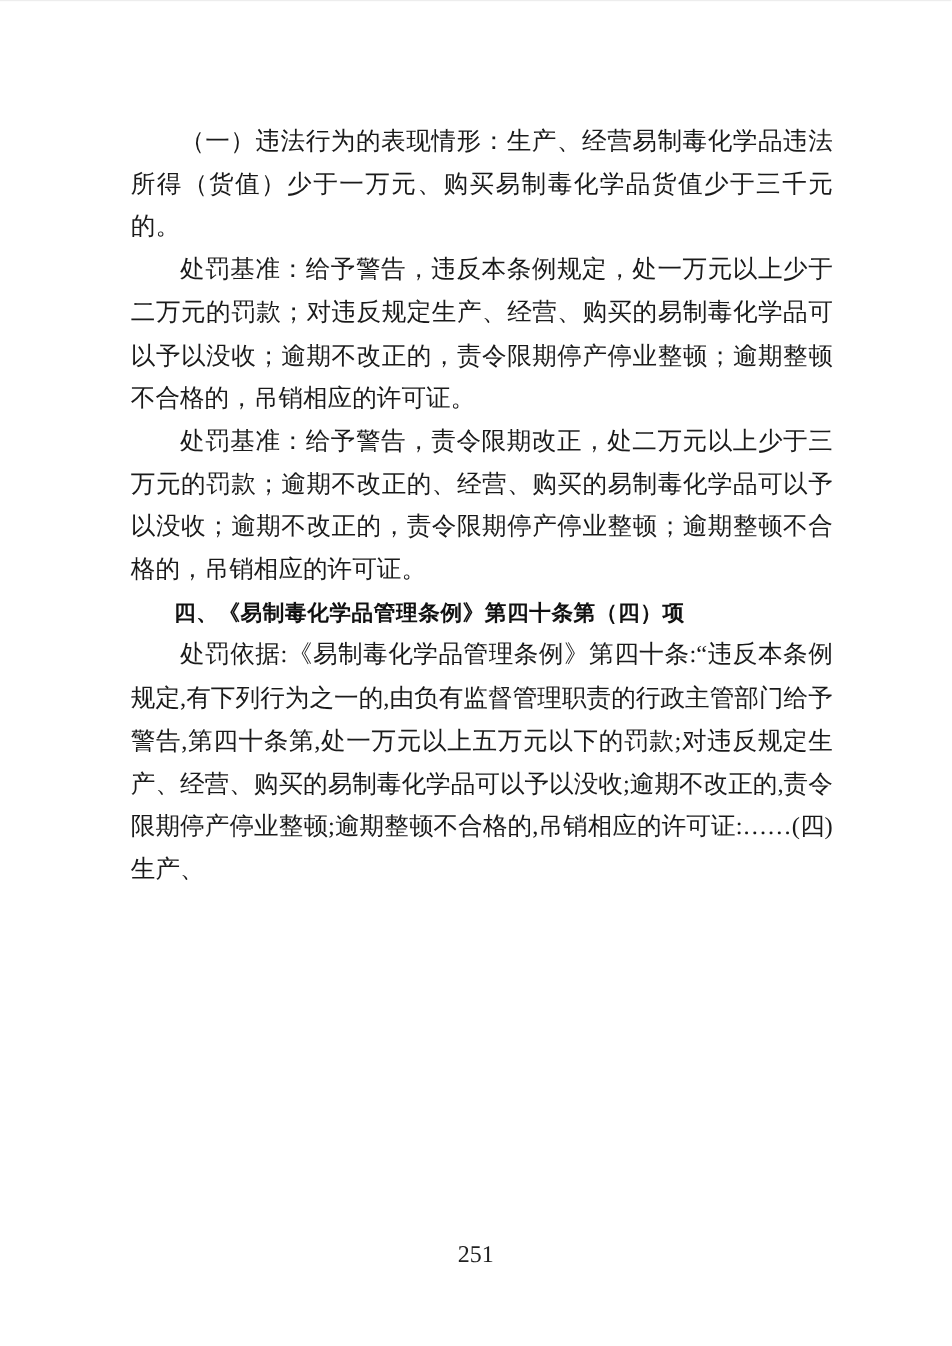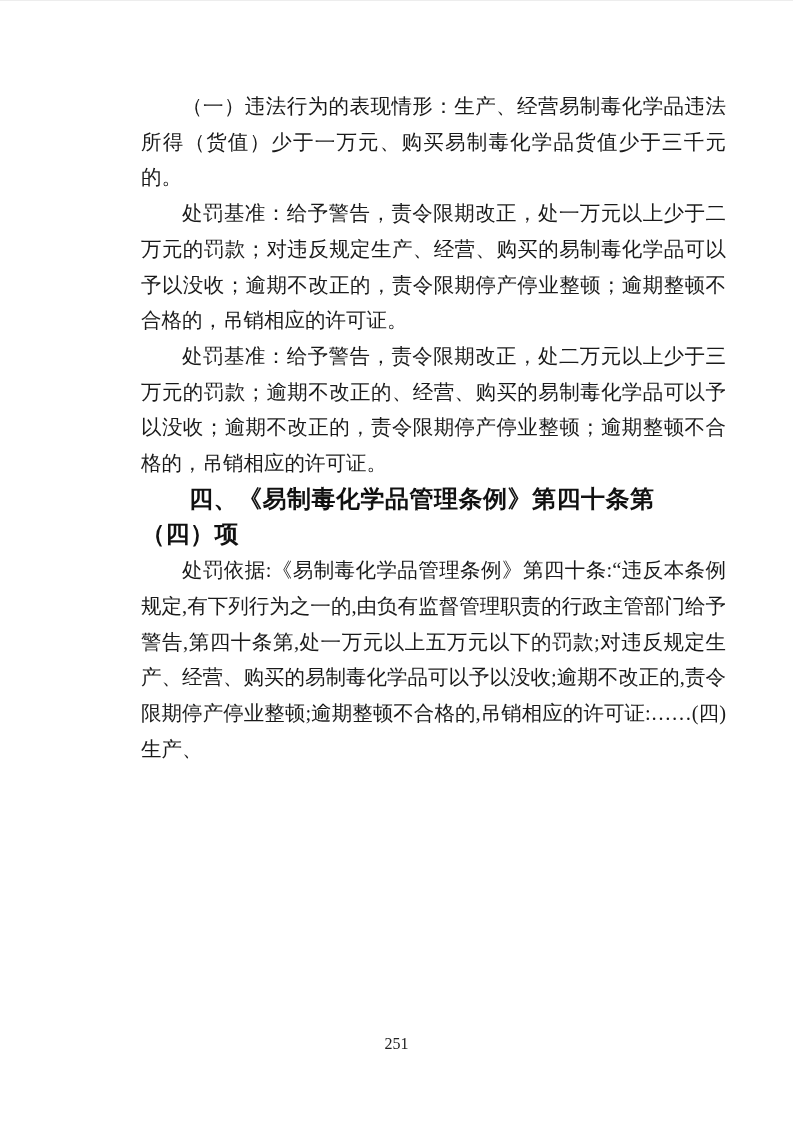--- a/index.html
+++ b/index.html
@@ -14,61 +14,60 @@
     background: #ffffff;
     overflow: hidden;
     color: #1a1a1a;
     font-family: "Liberation Serif", "DejaVu Serif", serif;
     box-sizing: border-box;
     border-top: 1px solid #ededed;
   }
   .content {
     position: absolute;
     left: 109px;
-    top: 88px;
+    top: 100px;
     width: 585px;
-    margin-left: 32px;
   }
   .para {
     margin: 0;
     padding: 0;
     font-size: 20.5px;
     line-height: 35.7px;
     text-align: justify;
     text-justify: inter-ideograph;
     text-indent: 2em;
     font-weight: normal;
     color: #1a1a1a;
   }
   .heading {
     margin: 0;
     padding: 0;
-    font-size: 24px;
+    font-size: 18px;
     line-height: 35.7px;
     text-indent: 2em;
     font-weight: bold;
     color: #111111;
     letter-spacing: 0.5px;
   }
   .page-number {
     position: absolute;
     left: 0;
     top: 1034px;
     width: 100%;
     text-align: center;
-    font-size: 16px;
+    font-size: 20px;
     color: #222222;
     font-family: "Liberation Serif", "DejaVu Serif", serif;
   }
 </style>
 </head>
 <body>
 
 <div class="page">
   <div class="content">
     <p class="para">（一）违法行为的表现情形：生产、经营易制毒化学品违法所得（货值）少于一万元、购买易制毒化学品货值少于三千元的。</p>
-    <p class="para">处罚基准：给予警告，责令限期改正，处一万元以上少于二万元的罚款；对违反规定生产、经营、购买的易制毒化学品可以予以没收；逾期不改正的，责令限期停产停业整顿；逾期整顿不合格的，吊销相应的许可证。</p>
+    <p class="para">处罚基准：给予警告，违反本条例规定，处一万元以上少于二万元的罚款；对违反规定生产、经营、购买的易制毒化学品可以予以没收；逾期不改正的，责令限期停产停业整顿；逾期整顿不合格的，吊销相应的许可证。</p>
     <p class="para">处罚基准：给予警告，责令限期改正，处二万元以上少于三万元的罚款；逾期不改正的、经营、购买的易制毒化学品可以予以没收；逾期不改正的，责令限期停产停业整顿；逾期整顿不合格的，吊销相应的许可证。</p>
     <h2 class="heading">四、《易制毒化学品管理条例》第四十条第（四）项</h2>
     <p class="para">处罚依据:《易制毒化学品管理条例》第四十条:“违反本条例规定,有下列行为之一的,由负有监督管理职责的行政主管部门给予警告,第四十条第,处一万元以上五万元以下的罚款;对违反规定生产、经营、购买的易制毒化学品可以予以没收;逾期不改正的,责令限期停产停业整顿;逾期整顿不合格的,吊销相应的许可证:……(四)生产、</p>
   </div>
   <div class="page-number">251</div>
 </div>
 
 </body></html>

